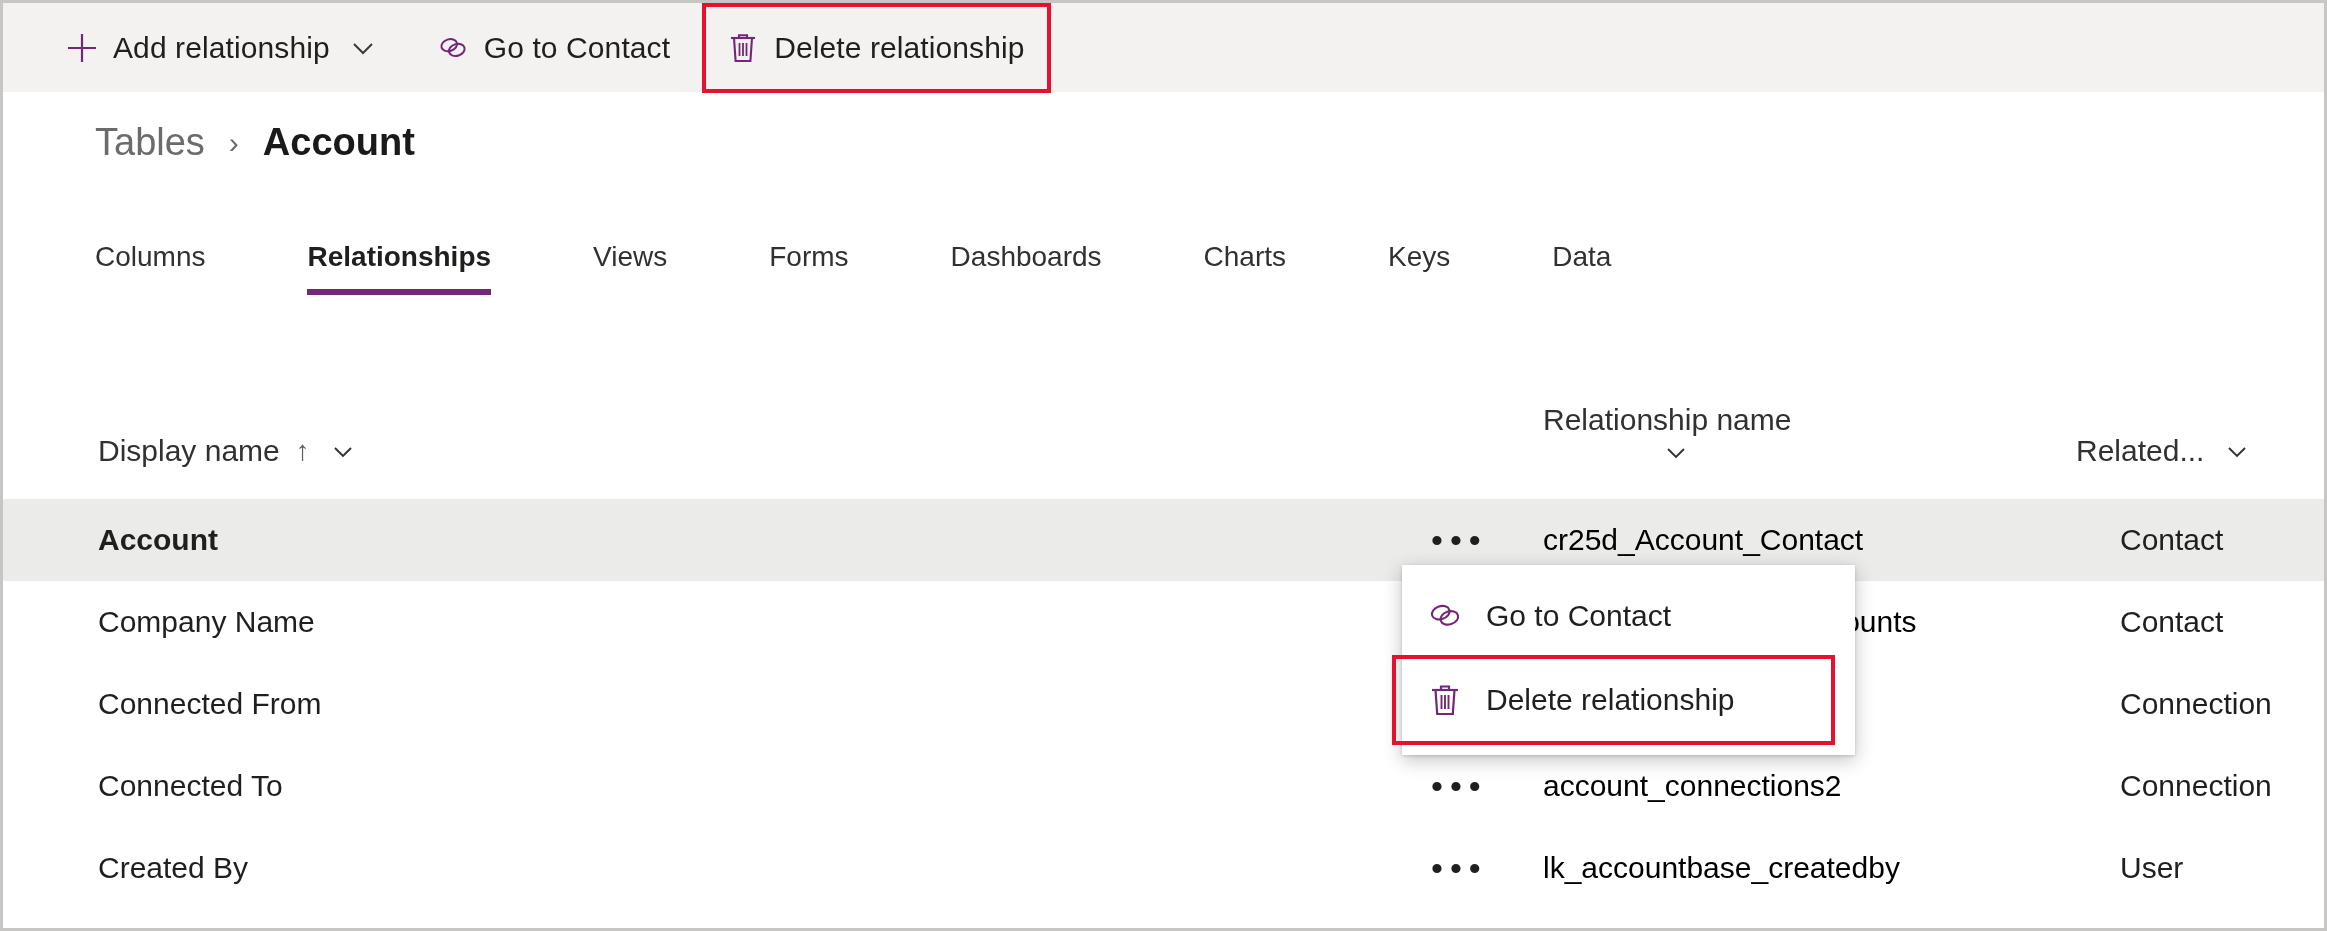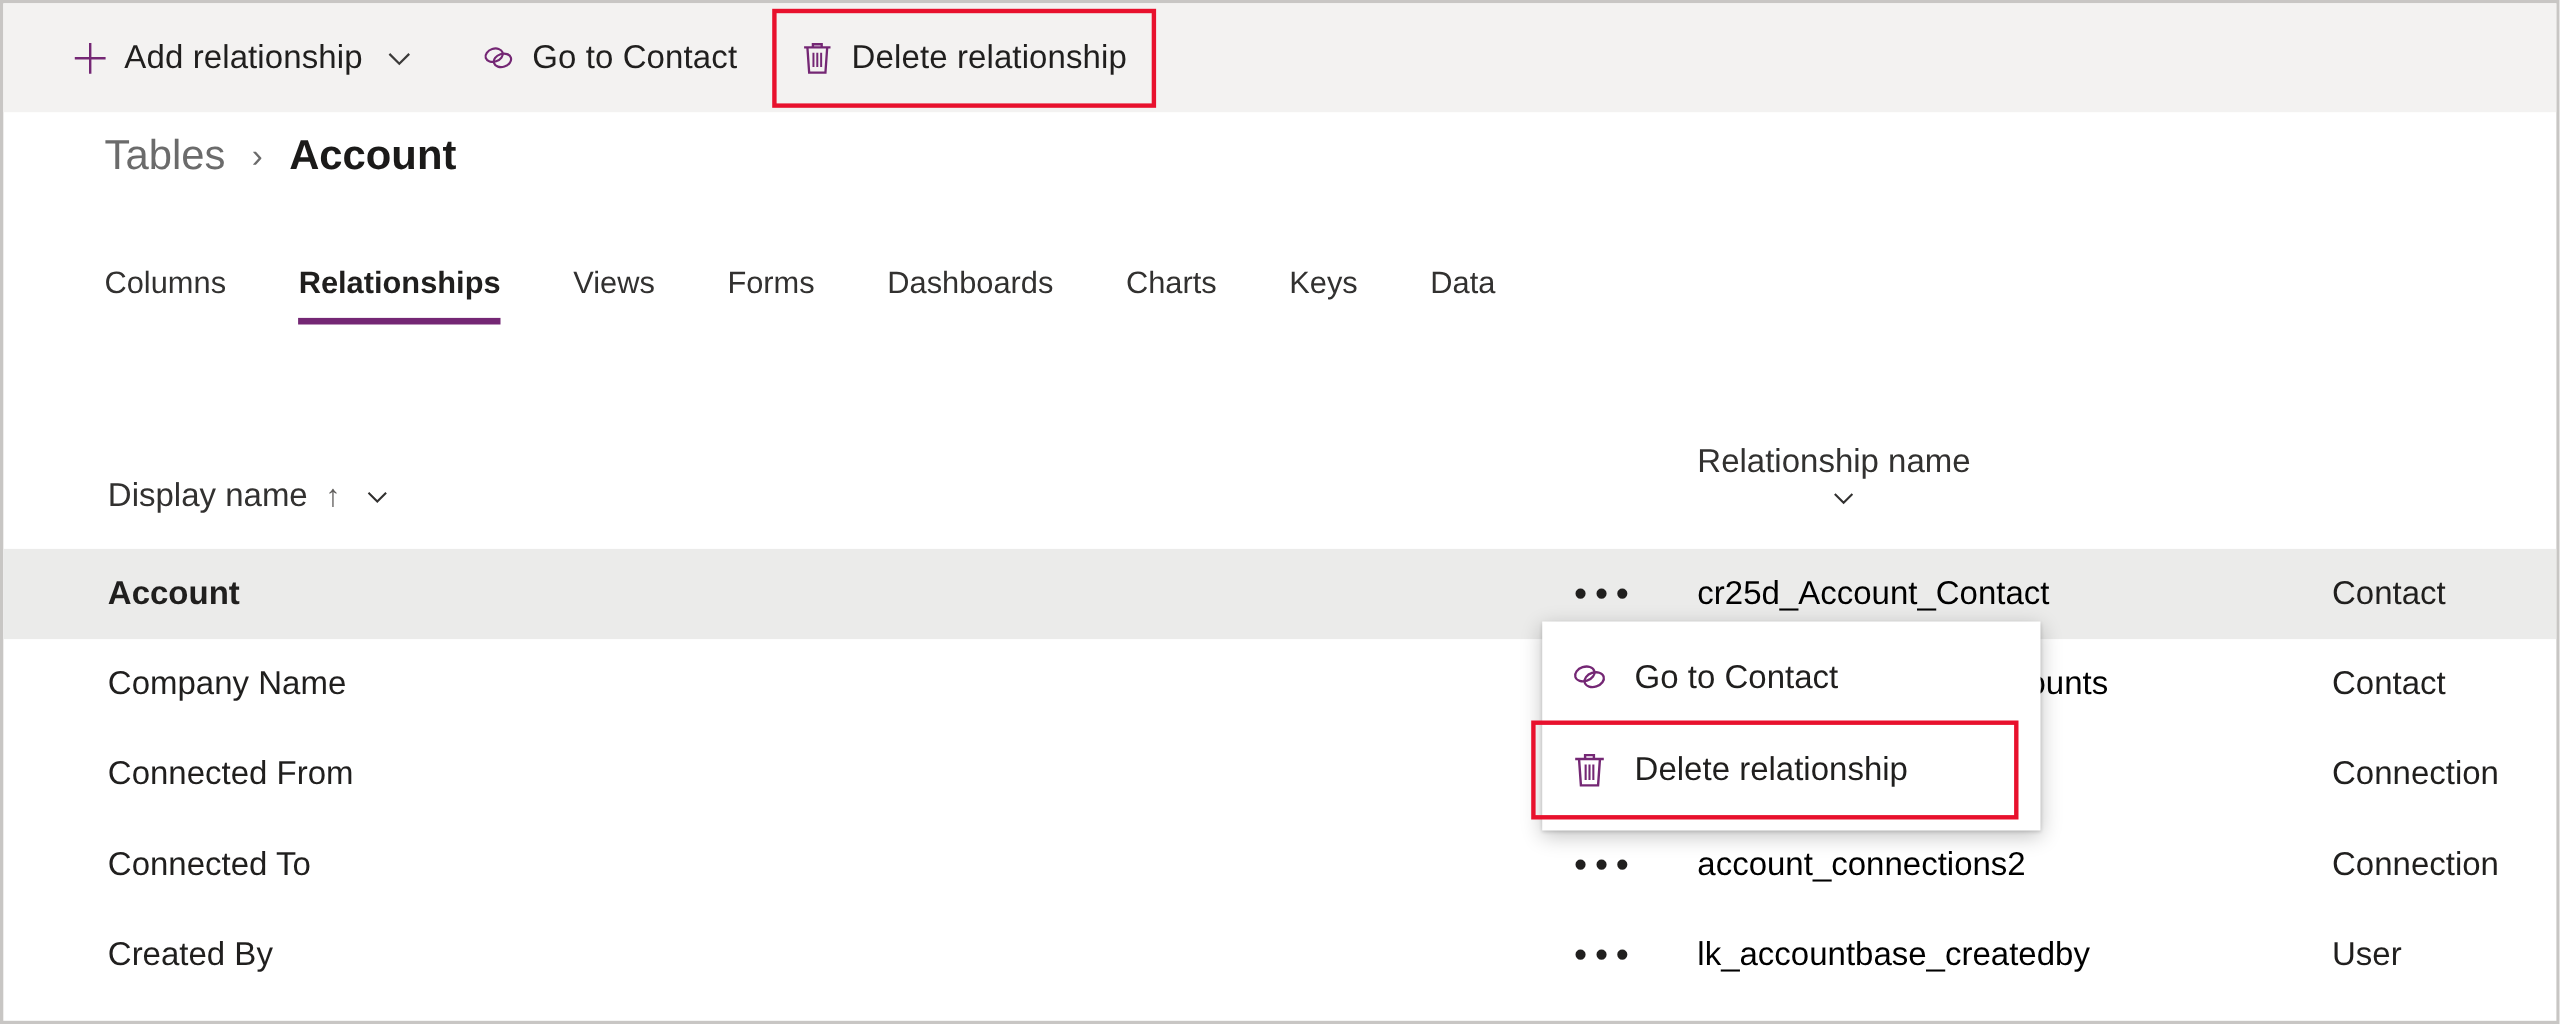--- a/index.html
+++ b/index.html
@@ -20,21 +20,21 @@
     border: 3px solid #c8c6c4;
     overflow: hidden;
   }
 
   
   .commandbar {
     position: absolute;
     left: 0;
     top: 0;
     right: 0;
-    height: 99px;
+    height: 89px;
     background: #f3f2f1;
     display: flex;
     align-items: center;
     padding-left: 46px;
     box-sizing: border-box;
   }
   .cmd-item {
     display: flex;
     align-items: center;
     height: 82px;
@@ -105,20 +105,21 @@
     font-weight: bold;
   }
 
   
   .tabstrip {
     position: absolute;
     left: 92px;
     top: 238px;
     display: flex;
     align-items: flex-start;
+    gap: 36px;
   }
   .tab {
     position: relative;
     font-size: 28px;
     color: #323130;
     padding: 0 0 22px 0;
     margin-right: 66px;
     cursor: pointer;
     white-space: nowrap;
   }
@@ -318,20 +319,28 @@
         </span>
       </div>
       <div class="hdr-cell" style="left:1540px;flex-direction:column;">
         <span>Relationship name</span>
         <span class="hdr-chev">
           <svg width="30" height="30" viewBox="0 0 30 30" aria-hidden="true">
               <path d="M7 12 L15 20 L23 12" stroke="#323130" stroke-width="1.9" fill="none"></path>
             </svg>
         </span>
       </div>
+      <div class="hdr-cell" style="left:2073px;">
+        <span>Related...</span>
+        <span class="hdr-chev">
+          <svg width="30" height="30" viewBox="0 0 30 30" aria-hidden="true">
+              <path d="M7 12 L15 20 L23 12" stroke="#323130" stroke-width="1.9" fill="none"></path>
+            </svg>
+        </span>
+      </div>
     </div>
 
     <div class="grid-rows">
 
       <div class="row selected">
         <div class="cell name">Account</div>
         <div class="cell dots">•••</div>
         <div class="cell relname">cr25d_Account_Contact</div>
         <div class="cell related">Contact</div>
       </div>

